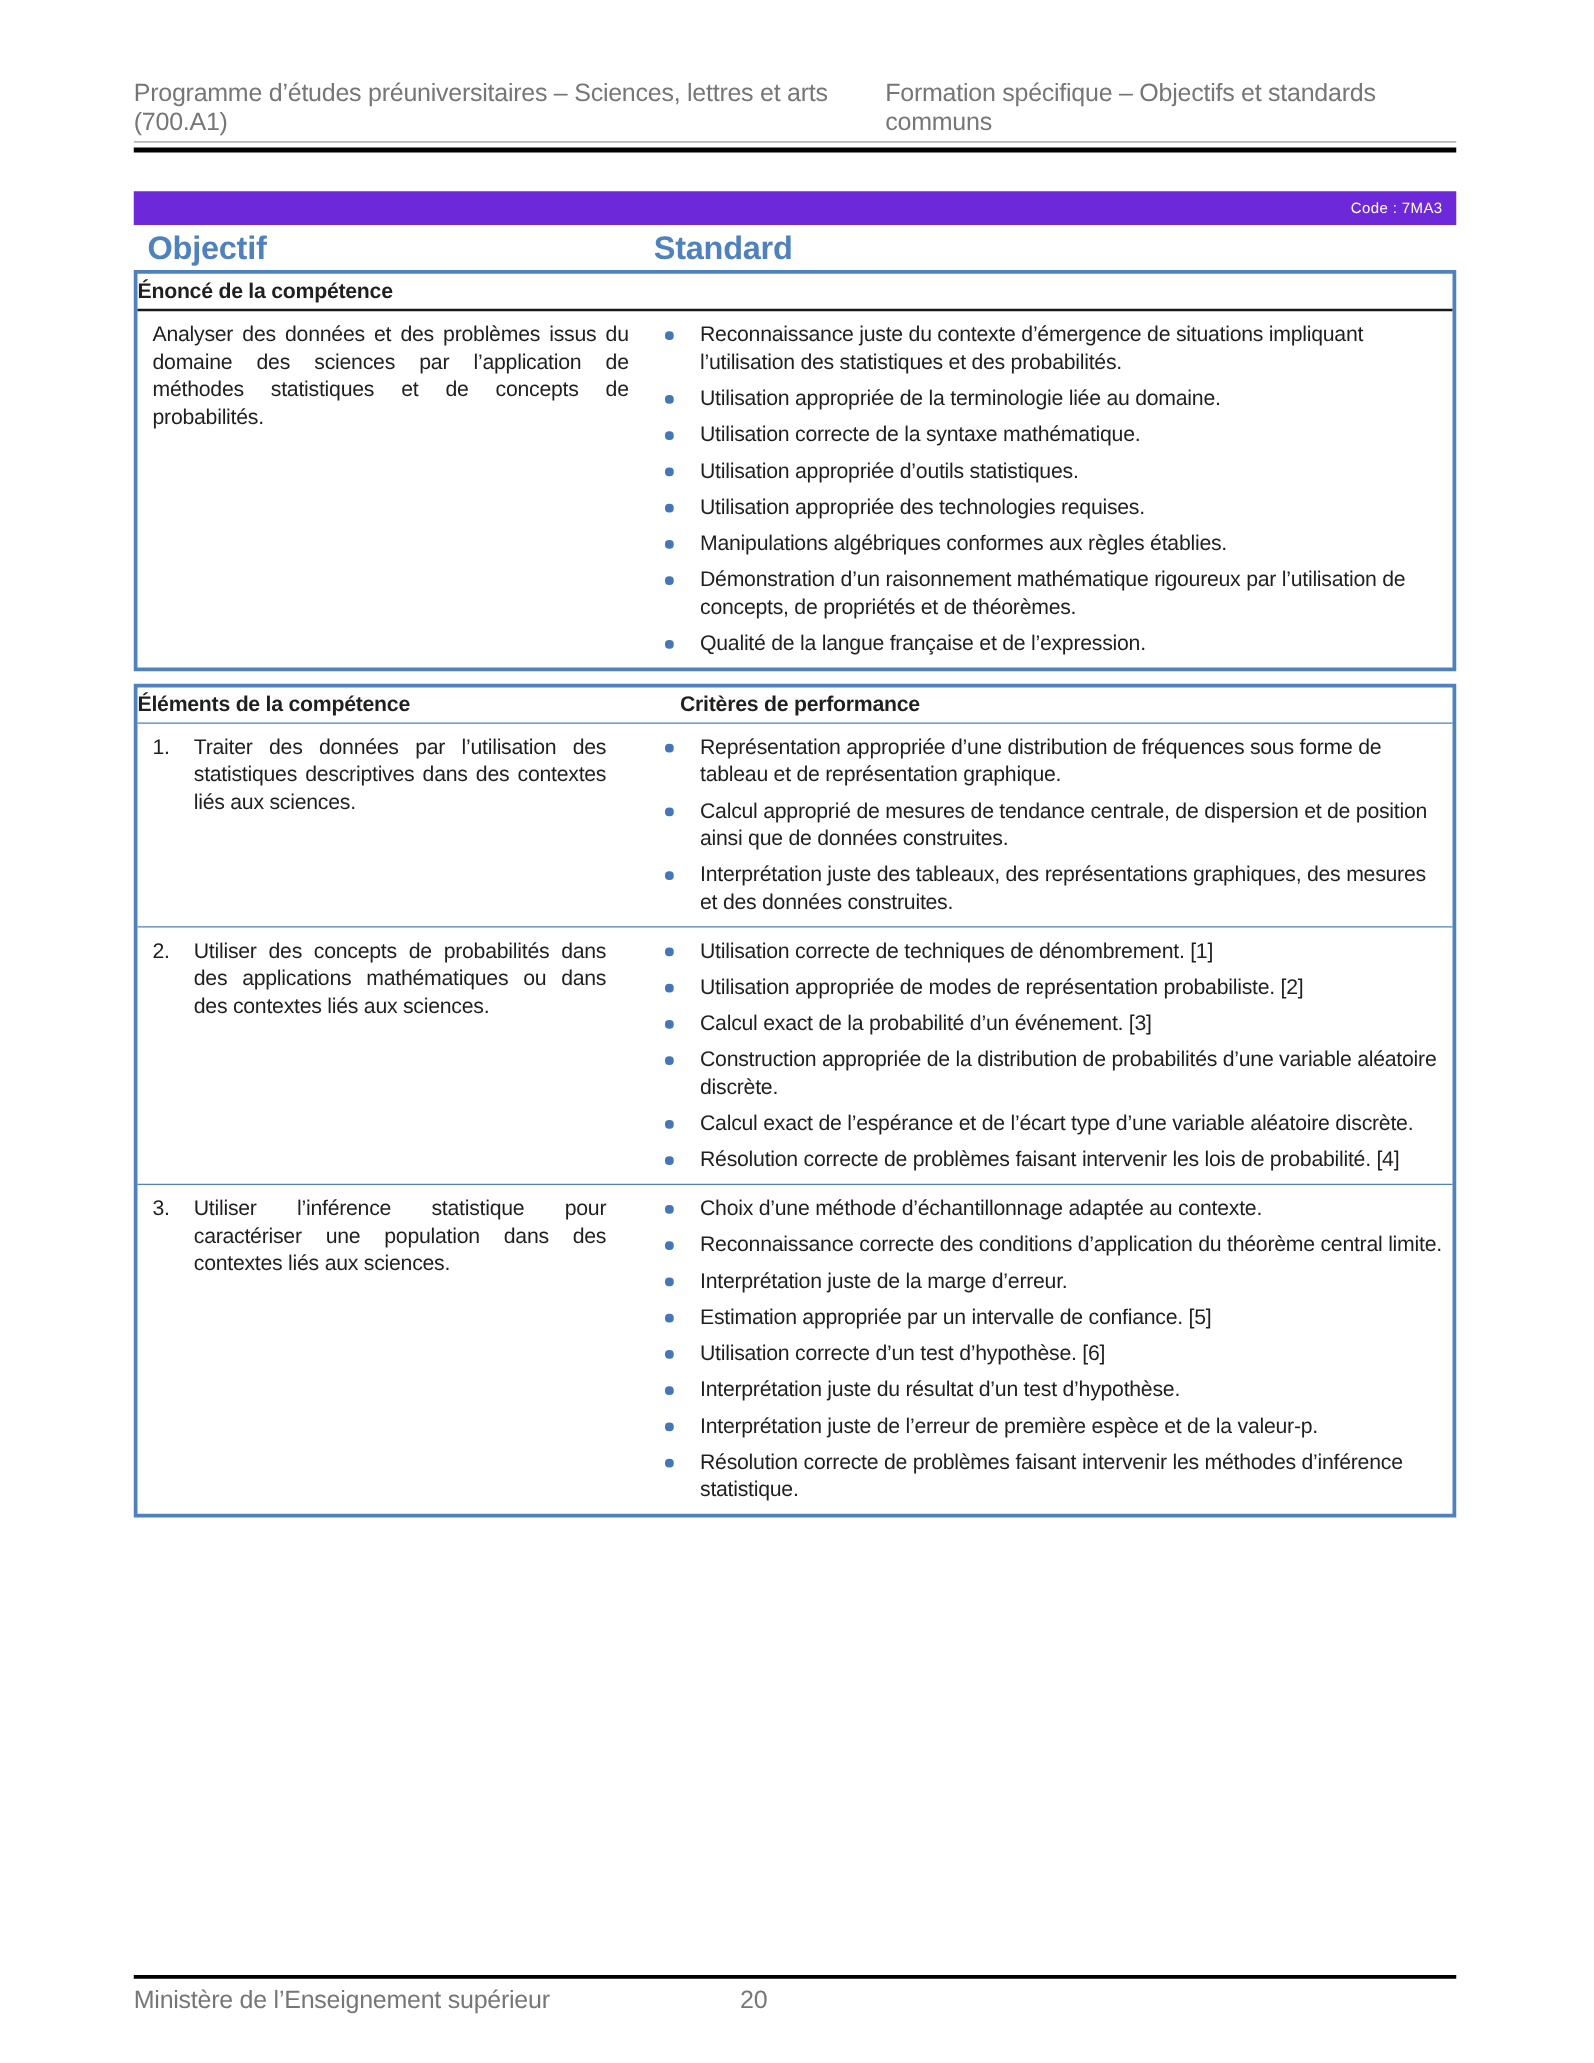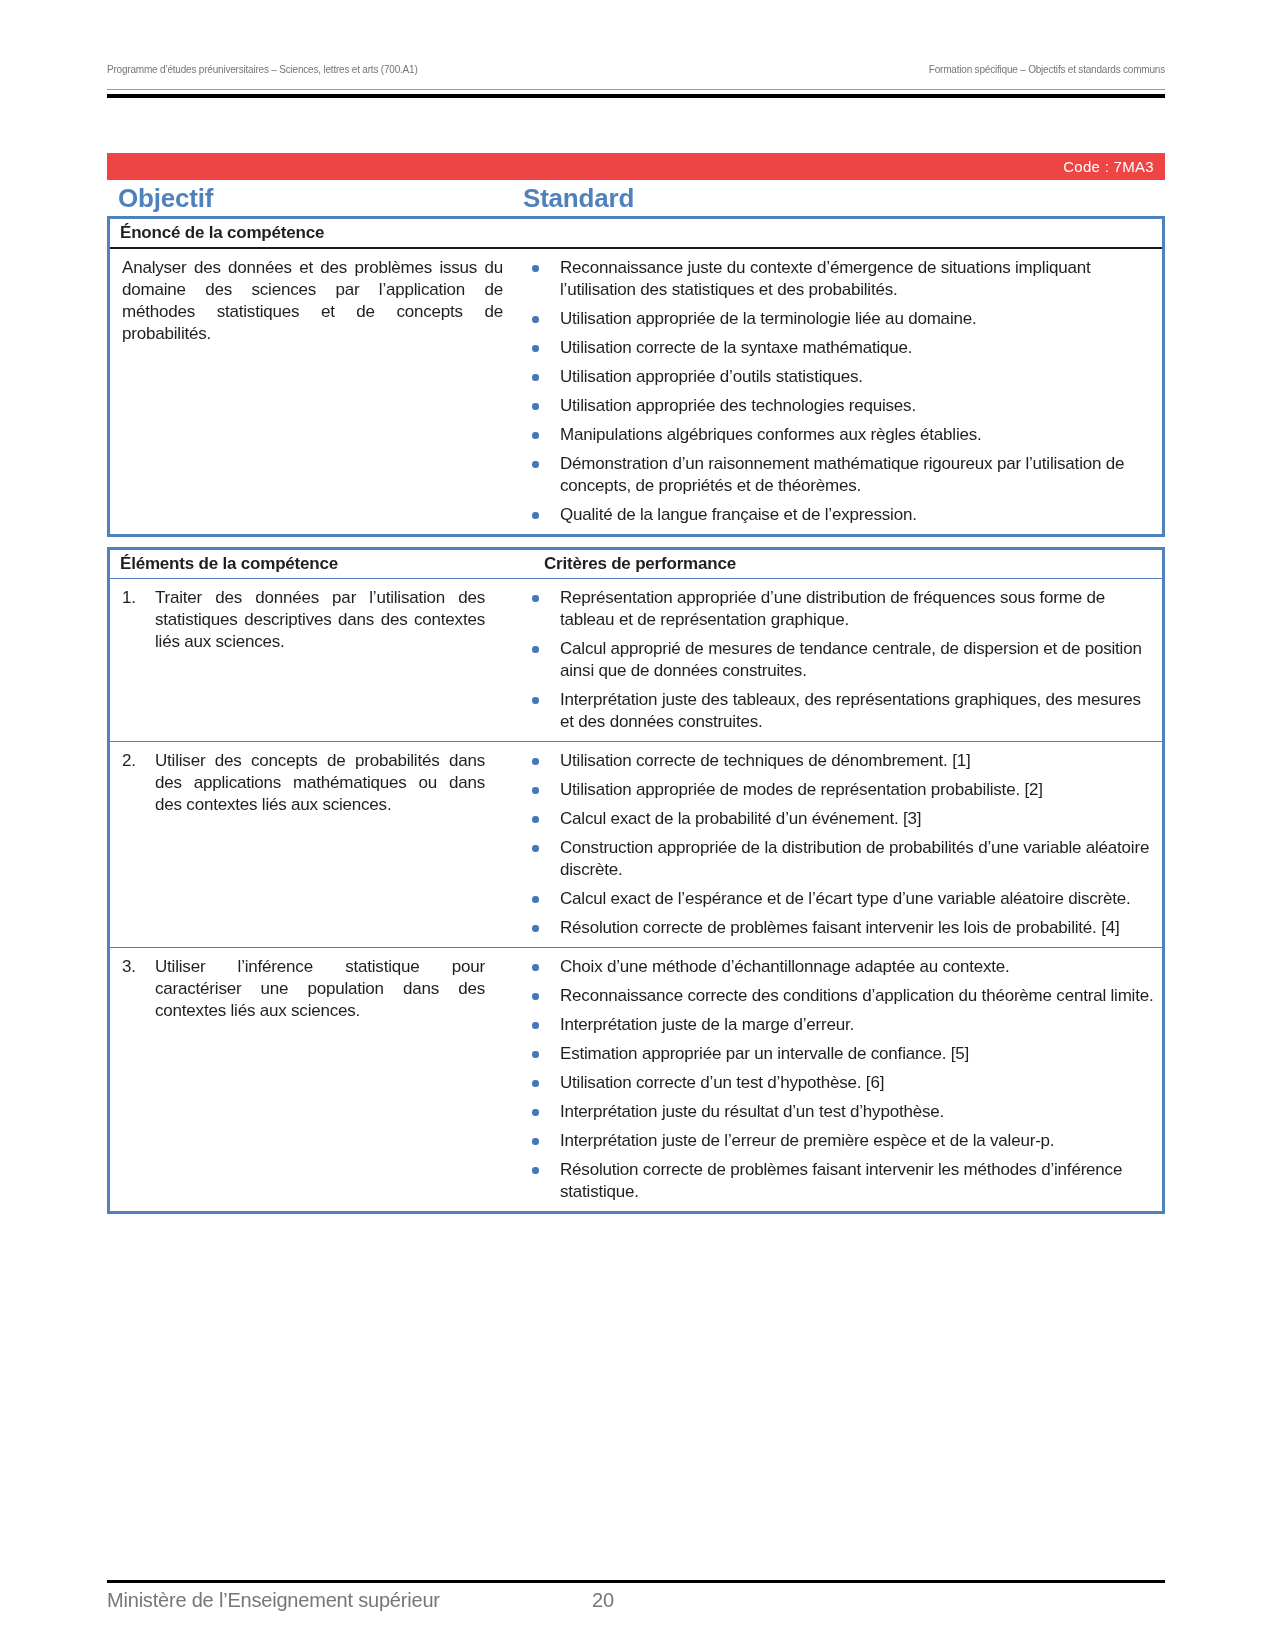--- a/index.html
+++ b/index.html
@@ -13,35 +13,35 @@
     overflow: hidden;
   }
   .content { position: absolute; left: 107px; width: 1058px; }
 
   
   .running-header-block { top: 64px; }
   .running-header {
     display: flex;
     justify-content: space-between;
     color: #767676;
-    font-size: 10px;
-    letter-spacing: -0.2px;
-    padding-bottom: 14px;
+    font-size: 20px;
+    letter-spacing: -0.2px;
+    padding-bottom: 3px;
     border-bottom: 1px solid #9a9a9a;
   }
   .thick-rule { height: 3.5px; background: #000000; margin-top: 4px; }
 
   
   .main-block { top: 153px; }
   .code-bar {
     height: 27px;
     line-height: 27px;
-    background: #ef4444;
+    background: #6d28d9;
     color: #ffffff;
-    font-size: 15px;
+    font-size: 12px;
     text-align: right;
     padding-right: 11px;
     box-sizing: border-box;
     letter-spacing: 0.3px;
   }
   .section-headings {
     display: flex;
     margin-top: 3px;
     height: 31px;
     align-items: center;
@@ -62,21 +62,21 @@
     box-sizing: border-box;
     font-size: 17px;
     line-height: 22px;
     letter-spacing: -0.2px;
   }
   .t1 { margin-top: 2px; }
   .t2 { margin-top: 10px; }
   .thead { display: flex; align-items: center; height: 28px; }
   .t1 .thead { border-bottom: 2px solid #1a1a1a; }
   .t2 .thead { border-bottom: 1.5px solid #4F81BD; gap: 21px; }
-  .thead .hl { width: 403px; padding-left: 10px; box-sizing: border-box; font-weight: bold; }
+  .thead .hl { width: 403px; box-sizing: border-box; font-weight: bold; }
   .thead .hr { flex: 1; padding-left: 10px; font-weight: bold; }
 
   .trow { display: flex; }
   .trow + .trow { border-top: 1.5px solid #4F81BD; }
   .cell-left {
     width: 403px;
     box-sizing: border-box;
     padding: 8px 10px 8px 12px;
   }
   .cell-left .ptext { text-align: justify; }

